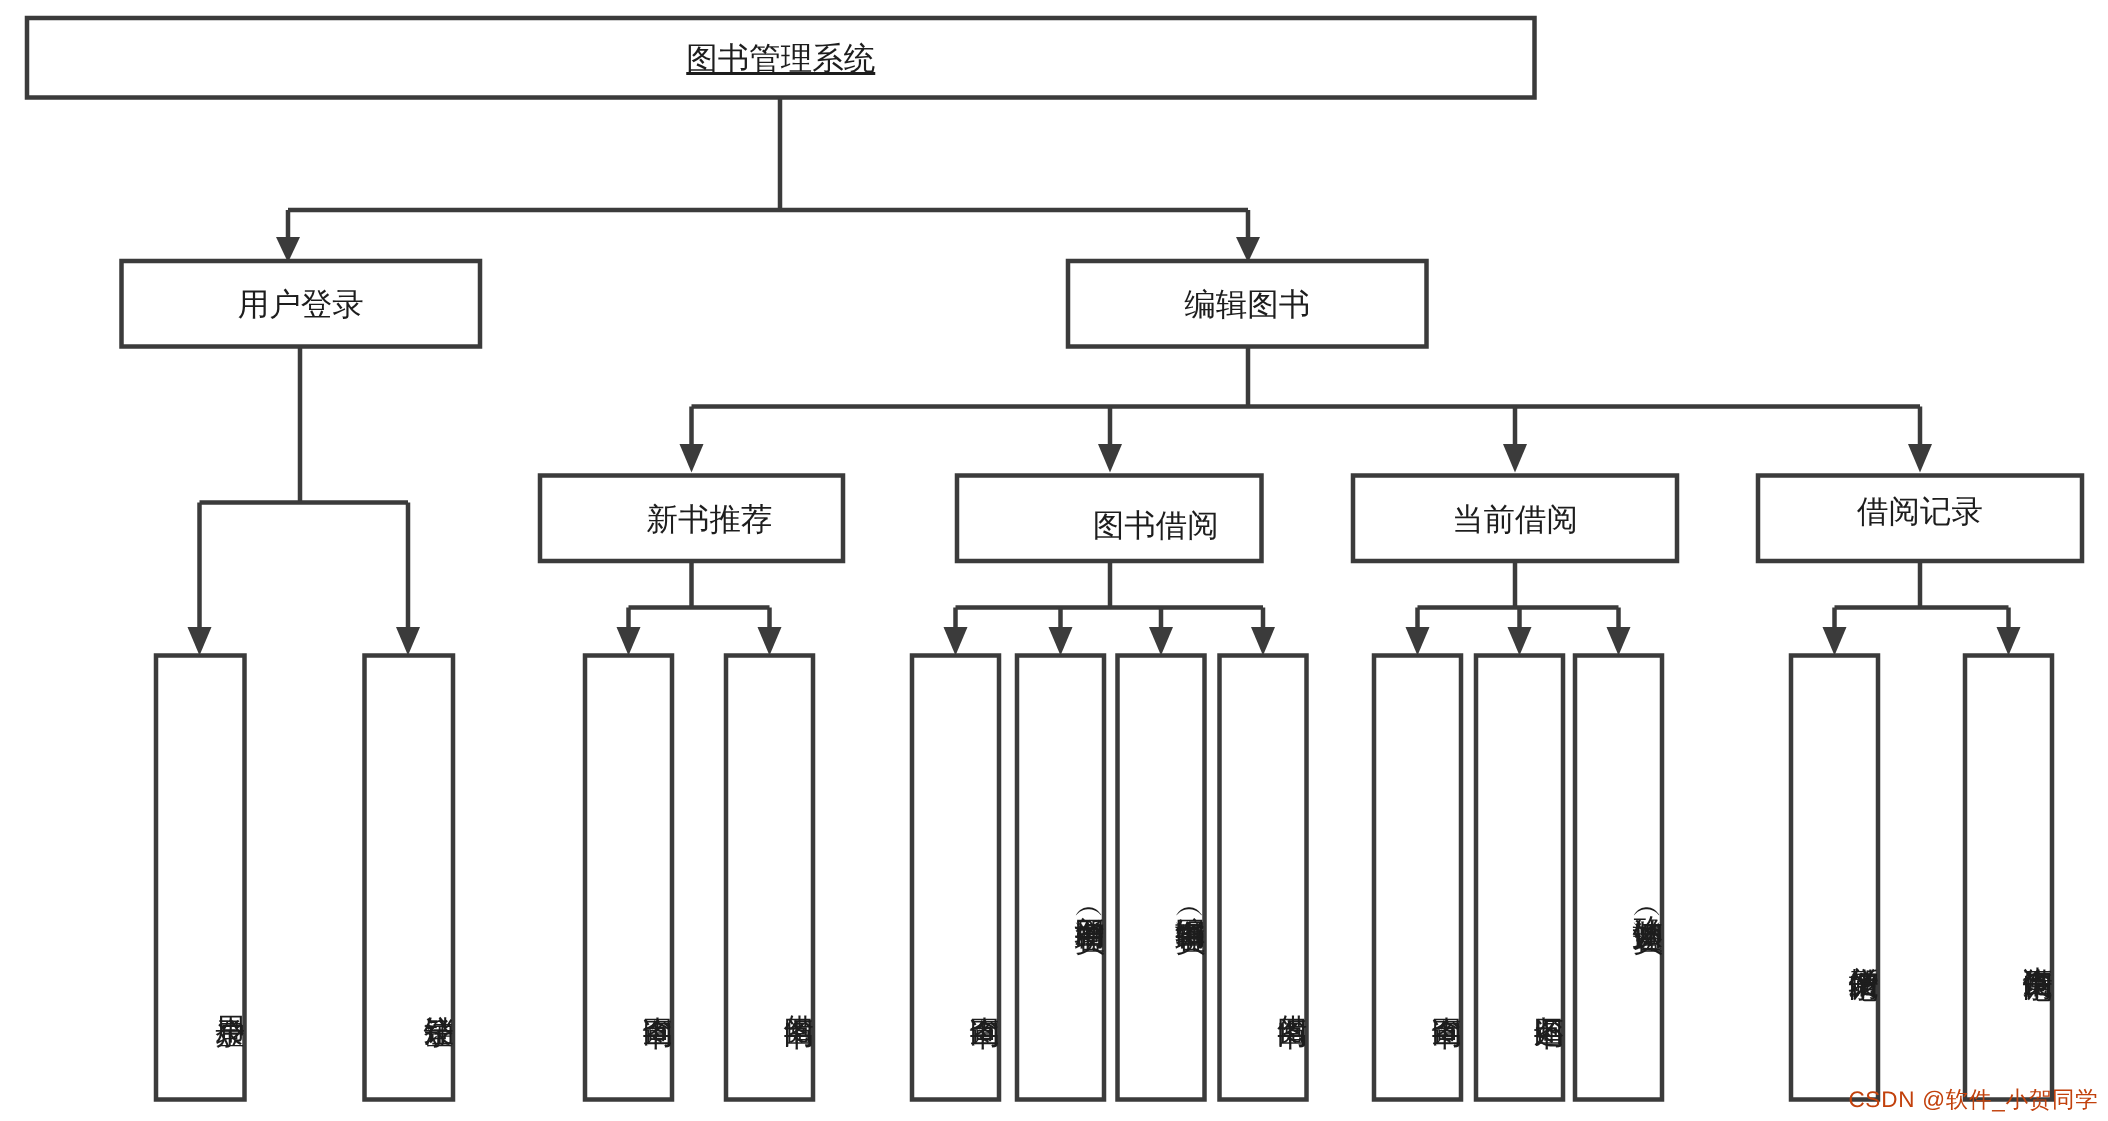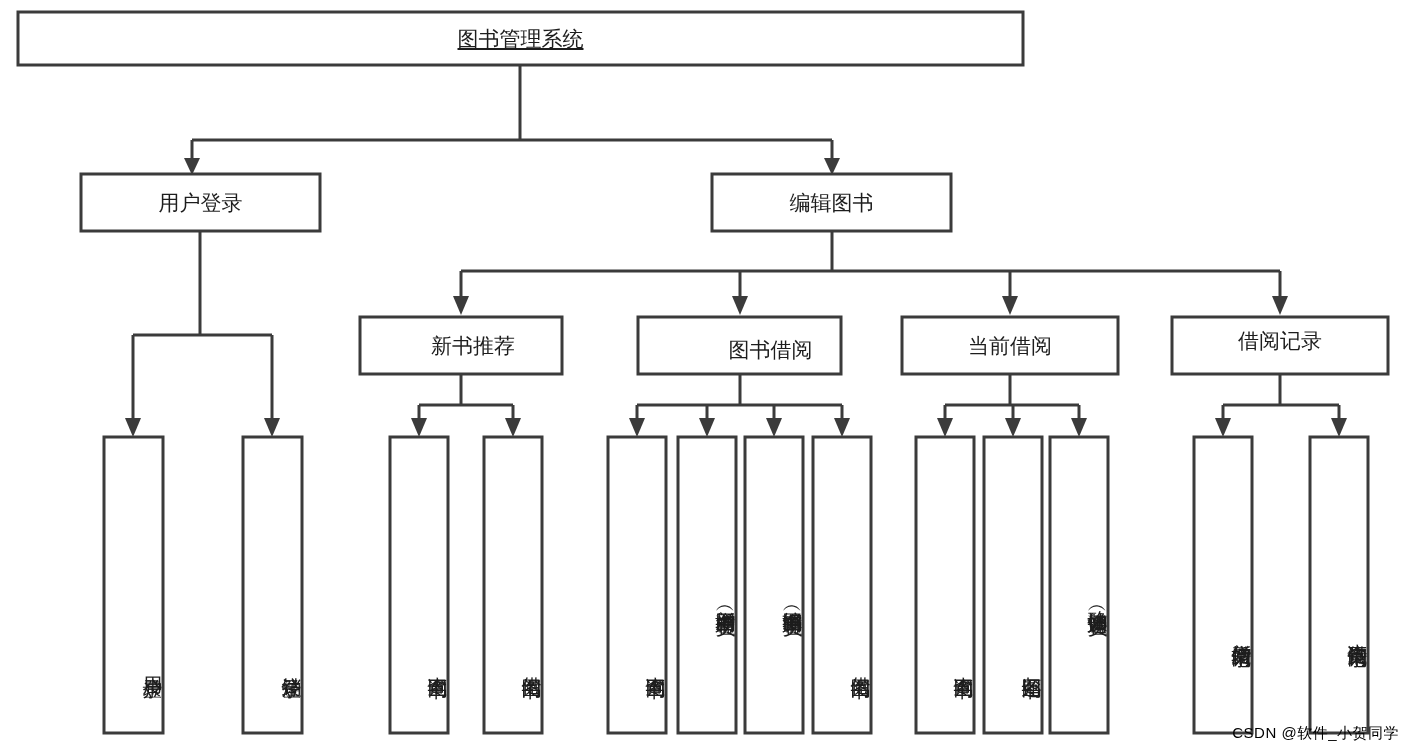--- a/index.html
+++ b/index.html
@@ -35,21 +35,21 @@
     justify-content:center;
     font-size:21px;
     color:#1d1d1d;
     white-space:nowrap;
     pointer-events:none;
   }
   #watermark{
     position:absolute;
     right:6px;bottom:4px;
     font-size:15px;
-    color:#000000;
+    color:#c2410c;
     letter-spacing:0.5px;
     white-space:nowrap;
   }
 </style>
 </head>
 <body>
 
 <div id="diagram-root">
 
   <svg id="tree" viewBox="0 0 1405 747">

